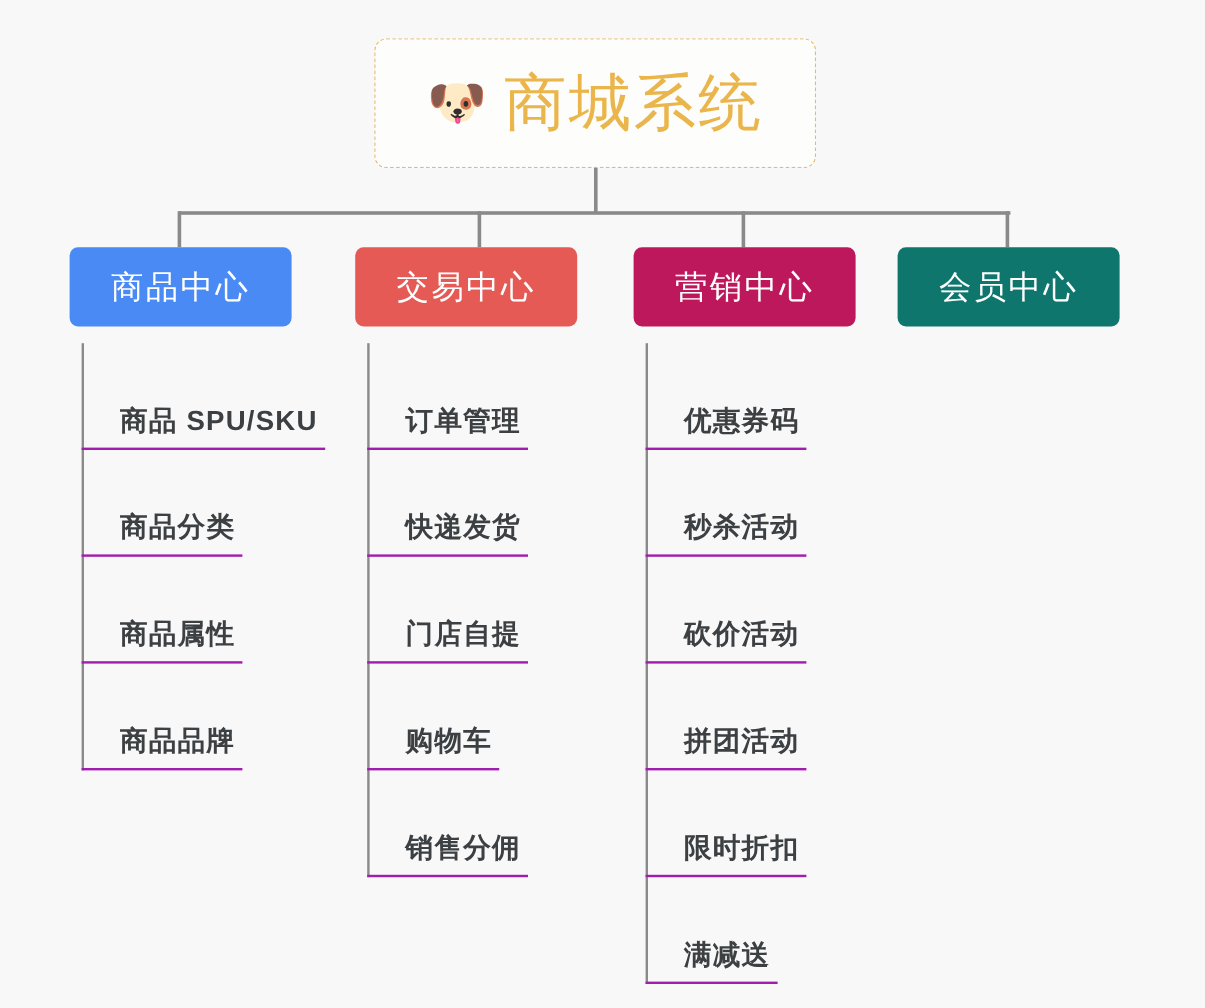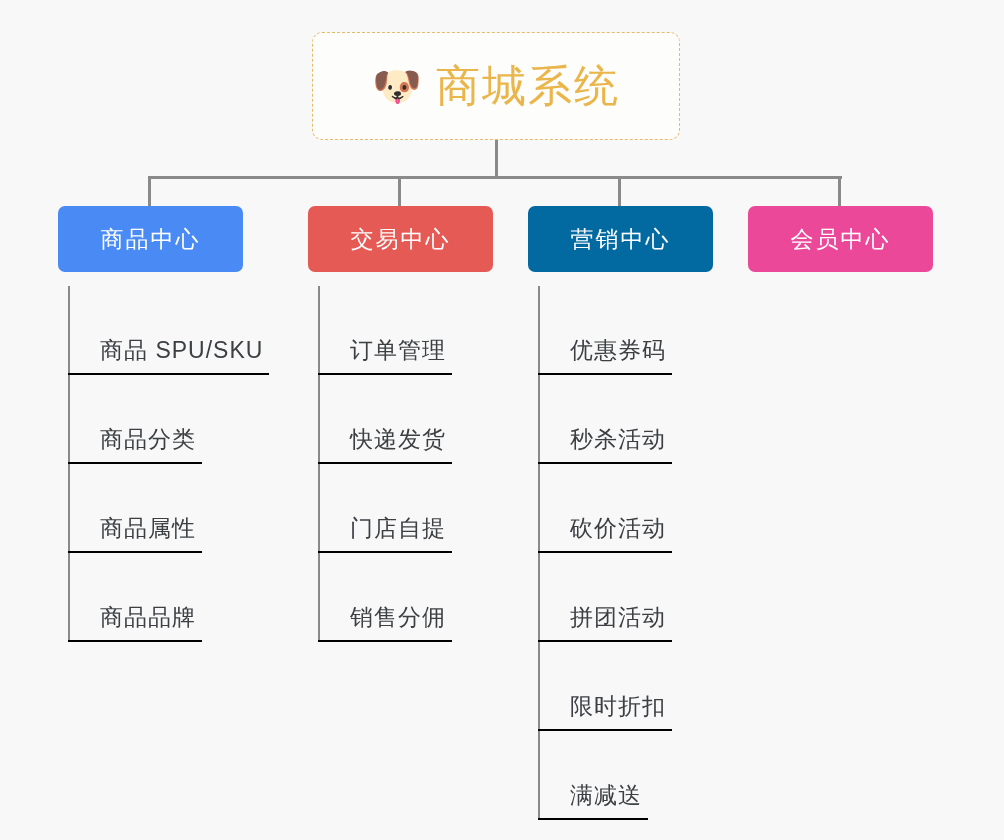--- a/index.html
+++ b/index.html
@@ -37,21 +37,21 @@
     justify-content: center;
     gap: 14px;
   }
   .root-emoji {
     font-size: 40px;
     line-height: 1;
     display: block;
     filter: saturate(1.05);
   }
   .root-title {
-    font-size: 44px;
+    font-size: 52px;
     color: #eab54a;
     letter-spacing: 2px;
     white-space: nowrap;
   }
 
   
   .conn {
     position: absolute;
     background: #8a8a8a;
   }
@@ -80,21 +80,21 @@
   }
   .cat-header {
     height: 66px;
     width: 185px;
     box-sizing: border-box;
     border-radius: 7px;
     display: flex;
     align-items: center;
     justify-content: center;
     color: #ffffff;
-    font-size: 23px;
+    font-size: 27px;
     letter-spacing: 2px;
     user-select: none;
   }
 
   
   .leaf-wrap {
     position: relative;
     margin-top: 14px;
     padding-left: 0;
   }
@@ -114,22 +114,23 @@
     align-items: flex-end;
     box-sizing: border-box;
   }
   .leaf-label {
     position: relative;
     display: inline-block;
     padding: 0 6px 7px 32px;
     font-size: 23px;
     color: #3c4043;
     white-space: nowrap;
-    border-bottom: 2px solid #000000;
+    border-bottom: 2px solid #a21caf;
     letter-spacing: 1px;
+    font-weight: bold;
   }
 </style>
 </head>
 <body>
 
 <div id="mindmap">
 
   <div class="root-node">
     <span class="root-emoji">🐶</span>
     <span class="root-title">商城系统</span>
@@ -157,40 +158,43 @@
             <span class="leaf-label">商品分类</span>
           </div>
           <div class="leaf">
             <span class="leaf-label">商品属性</span>
           </div>
           <div class="leaf">
             <span class="leaf-label">商品品牌</span>
           </div>
         </div>
       </div>
-      <div class="column" style="left: 308px; width: 185px;">
+      <div class="column" style="left: 296px; width: 185px;">
         <div class="cat-header" style="background: rgb(229, 90, 84);">交易中心</div>
         <div class="leaf-wrap">
           <div class="trunk"></div>
           <div class="leaf">
             <span class="leaf-label">订单管理</span>
           </div>
           <div class="leaf">
             <span class="leaf-label">快递发货</span>
           </div>
           <div class="leaf">
             <span class="leaf-label">门店自提</span>
           </div>
           <div class="leaf">
+            <span class="leaf-label">购物车</span>
+          </div>
+          <div class="leaf">
             <span class="leaf-label">销售分佣</span>
           </div>
         </div>
       </div>
       <div class="column" style="left: 528px; width: 185px;">
-        <div class="cat-header" style="background: #0369a1;">营销中心</div>
+        <div class="cat-header" style="background: #be185d;">营销中心</div>
         <div class="leaf-wrap">
           <div class="trunk"></div>
           <div class="leaf">
             <span class="leaf-label">优惠券码</span>
           </div>
           <div class="leaf">
             <span class="leaf-label">秒杀活动</span>
           </div>
           <div class="leaf">
             <span class="leaf-label">砍价活动</span>
@@ -200,17 +204,17 @@
           </div>
           <div class="leaf">
             <span class="leaf-label">限时折扣</span>
           </div>
           <div class="leaf">
             <span class="leaf-label">满减送</span>
           </div>
         </div>
       </div>
       <div class="column" style="left: 748px; width: 185px;">
-        <div class="cat-header" style="background: #ec4899;">会员中心</div>
+        <div class="cat-header" style="background: #0f766e;">会员中心</div>
       </div>
     </div>
 
 </div>
 
 </body></html>

